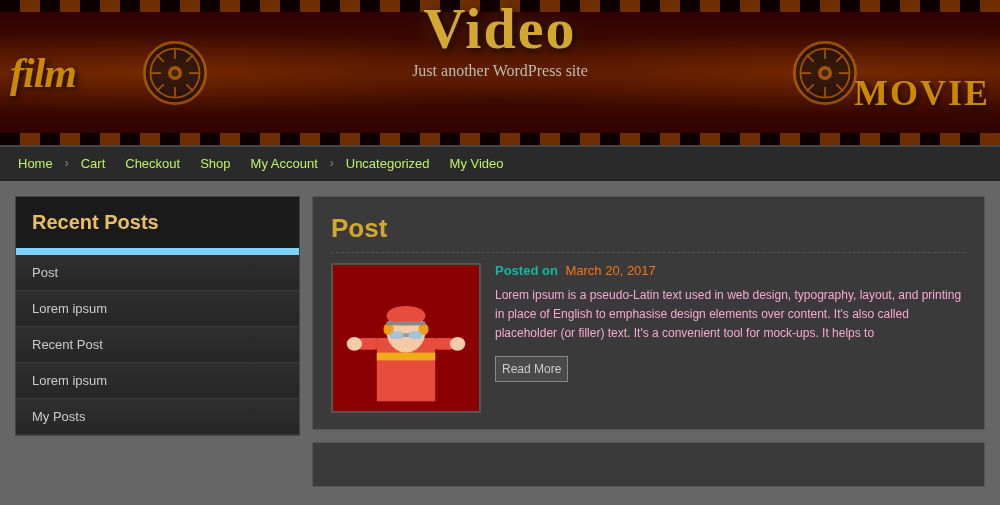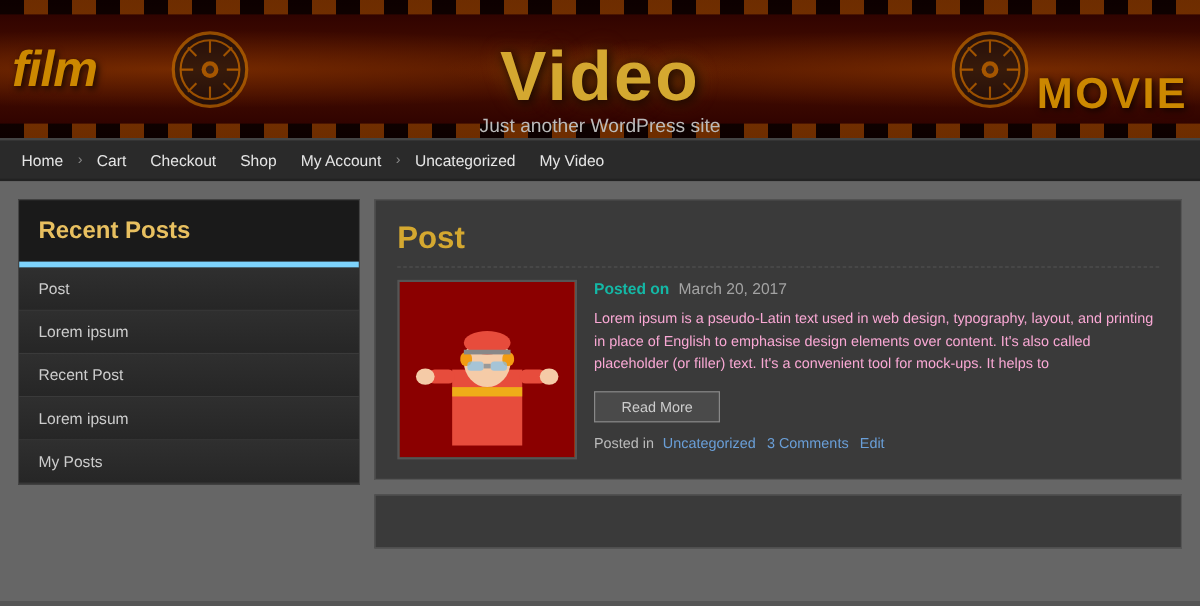--- a/index.html
+++ b/index.html
@@ -1,28 +1,29 @@
 <!DOCTYPE html>
 <html><head>
   <meta charset="utf-8">
   <style>
     * { margin: 0; padding: 0; box-sizing: border-box; }
     body { font-family: Arial, sans-serif; background: #555; color: #ddd; width: 1000px; }
 
     
     .header {
       width: 100%;
-      height: 115px;
+      height: 145px;
       background: linear-gradient(135deg, #1a0000 0%, #3d0000 30%, #1a0000 60%, #2a0800 100%);
       position: relative;
       overflow: hidden;
       display: flex;
       align-items: center;
-      justify-content: flex-end;
+      justify-content: flex-start;
       flex-direction: column;
+      font-family: Liberation Serif, serif;
     }
     .header-bg {
       position: absolute;
       inset: 0;
       background: 
         radial-gradient(ellipse at 15% 50%, rgba(180,80,0,0.4) 0%, transparent 40%),
         radial-gradient(ellipse at 85% 50%, rgba(180,80,0,0.4) 0%, transparent 40%),
         linear-gradient(180deg, #2a0000 0%, #4a1000 50%, #2a0000 100%);
     }
     .header-film-left {
@@ -73,21 +74,21 @@
     .navbar {
       background: #2a2a2a;
       border-top: 2px solid #444;
       border-bottom: 2px solid #222;
       padding: 0 8px;
       display: flex;
       align-items: center;
       height: 36px;
     }
     .nav-item {
-      color: #e5e5e5;
+      color: #bef264;
       font-size: 13px;
       padding: 0 10px;
       height: 100%;
       display: flex;
       align-items: center;
       cursor: pointer;
       text-decoration: none;
     }
     .nav-separator {
       color: #888; font-size: 12px; padding: 0 2px;
@@ -111,21 +112,21 @@
       background: #2a2a2a;
       border: 1px solid #444;
       margin-bottom: 12px;
     }
     .widget-title {
       background: #1a1a1a;
       padding: 14px 16px;
       font-size: 20px;
       font-weight: bold;
       color: #e8c060;
-      border-bottom: 5px solid #7dd3fc;
+      border-bottom: 7px solid #7dd3fc;
     }
     .widget-list {
       list-style: none;
     }
     .widget-list li {
       border-bottom: 1px solid #3a3a3a;
     }
     .widget-list li a {
       display: block;
       padding: 10px 16px;
@@ -180,30 +181,30 @@
       height: 100%;
     }
     .post-meta {
       flex: 1;
     }
     .posted-on-line {
       font-size: 13px;
       margin-bottom: 8px;
     }
     .posted-on-label { color: #14b8a6; font-weight: bold; }
-    .posted-on-date { color: #a3a3a3; margin-left: 4px; }
+    .posted-on-date { color: #f97316; margin-left: 4px; }
     .post-excerpt {
       font-size: 12px;
       color: #f9a8d4;
       line-height: 1.6;
       margin-bottom: 12px;
     }
     .read-more-btn {
       display: inline-block;
-      padding: 5px 22px;
+      padding: 5px 6px;
       border: 1px solid #888;
       background: #4a4a4a;
       color: #ccc;
       font-size: 12px;
       cursor: pointer;
       text-decoration: none;
       margin-bottom: 10px;
     }
     .post-footer {
       font-size: 12px;
@@ -341,26 +342,20 @@
           </div>
         </div>
 
         <div class="post-meta">
           <div class="posted-on-line">
             <span class="posted-on-label">Posted on</span>
             <span class="posted-on-date">March 20, 2017</span>
           </div>
           <p class="post-excerpt">Lorem ipsum is a pseudo-Latin text used in web design, typography, layout, and printing in place of English to emphasise design elements over content. It's also called placeholder (or filler) text. It's a convenient tool for mock-ups. It helps to</p>
           <a class="read-more-btn">Read More</a>
-          <div class="post-footer">
-            <span>Posted in</span>
-            <a class="post-footer-link" style="margin-left:4px;">Uncategorized</a>
-            <a class="post-footer-link" style="margin-left:6px;">3 Comments</a>
-            <a class="post-footer-link" style="margin-left:6px;">Edit</a>
-          </div>
         </div>
       </div>
     </article>
 
     <div class="post-card-partial"></div>
 
   </main>
 </div>
 
 </body></html>

